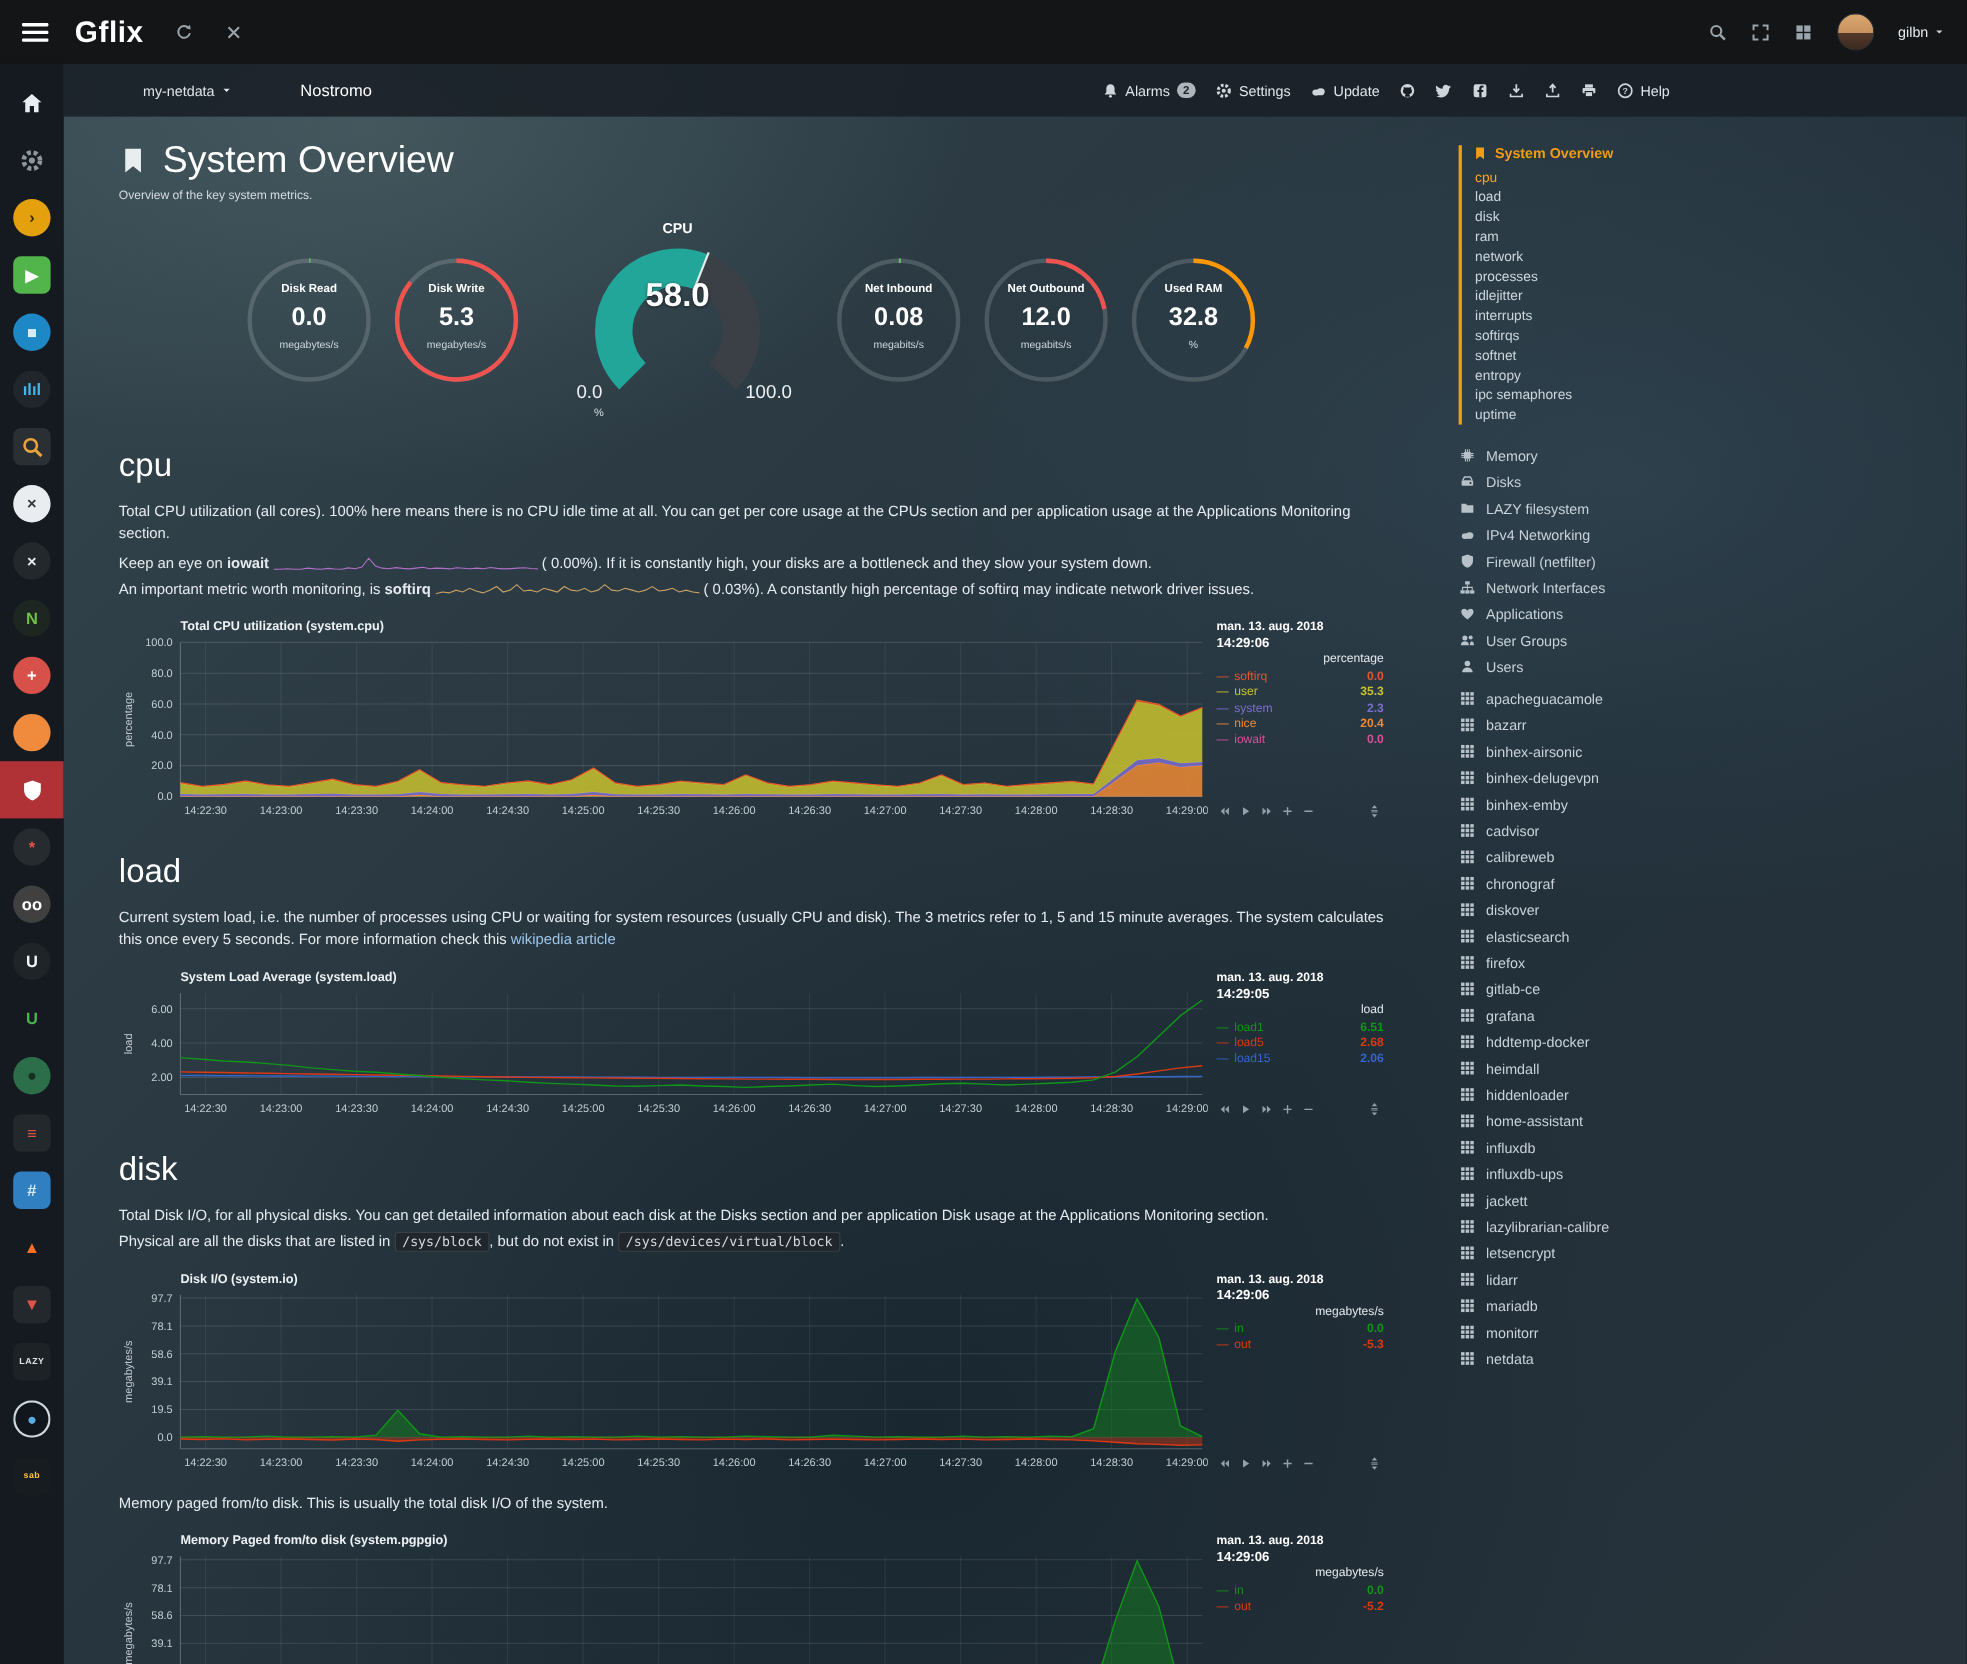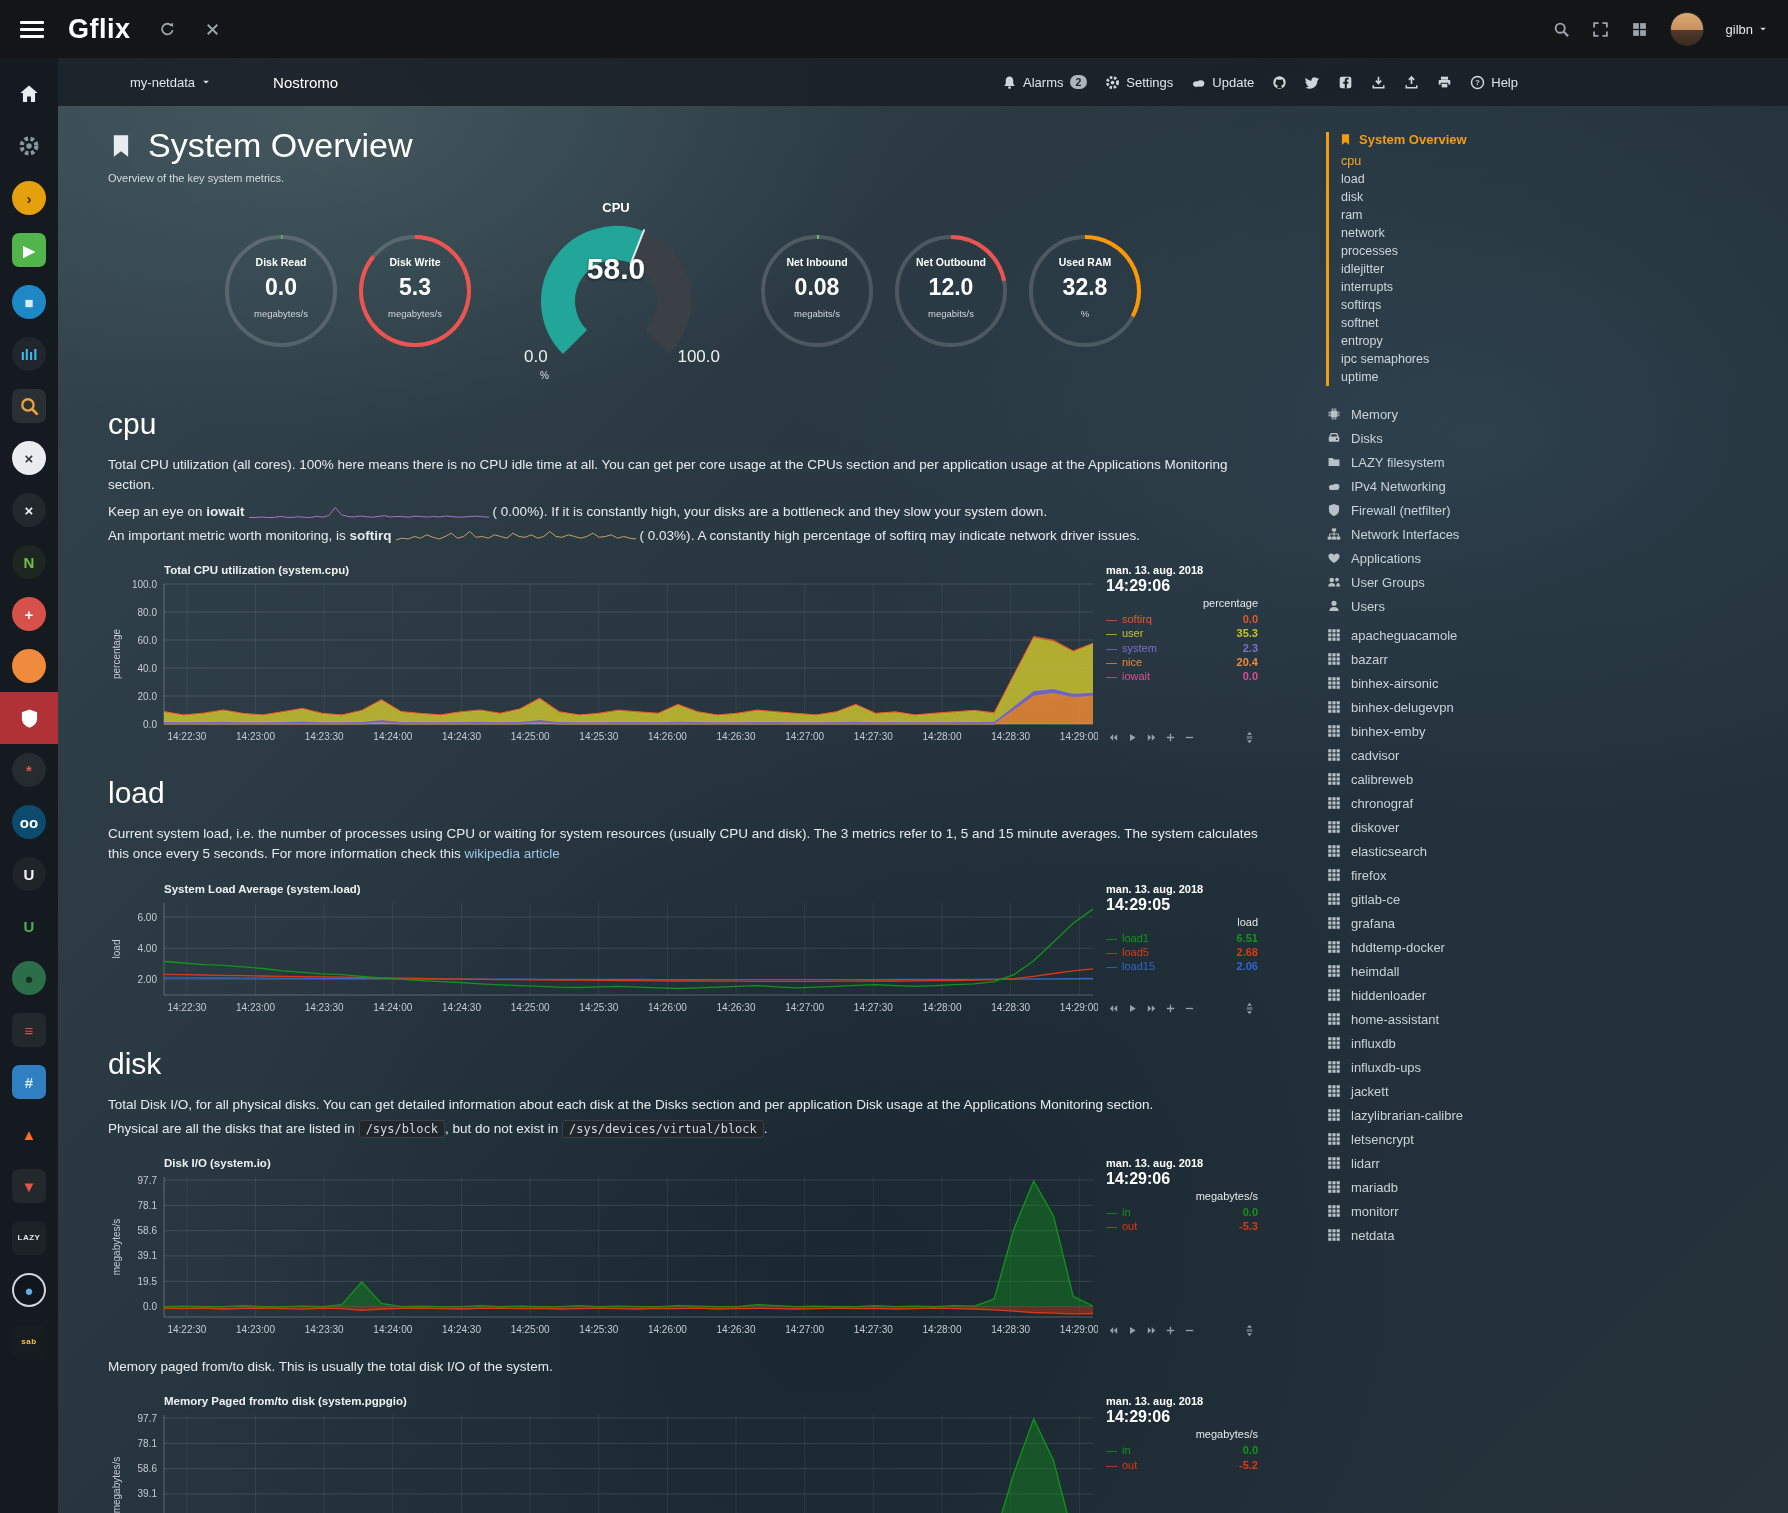--- a/index.html
+++ b/index.html
@@ -83,21 +83,21 @@
   .wikilink { color:#9fc6e7; cursor:pointer; }
 
   
   .chart { display:flex; margin-top:18px; width:1150px; }
   .plot-col { width:990px; flex:none; }
   .chart-name { margin-left:56px; font-size:11.5px; font-weight:bold; color:#eef2f4; margin-bottom:2px; }
   svg.plot { display:block; }
   svg .tick { fill:#c4cdd3; font-size:10px; font-family:"Liberation Sans", sans-serif; }
   .legend { width:160px; padding-left:8px; display:flex; flex-direction:column; font-size:11px; }
   .lg-date { font-weight:bold; font-size:11px; }
-  .lg-time { font-weight:bold; font-size:16px; margin-top:1px; }
+  .lg-time { font-weight:bold; font-size:12px; margin-top:1px; }
   .lg-unit { text-align:right; color:#e3e8ec; margin-top:2px; }
   .lg-rows { margin-top:3px; }
   .lg-row { display:flex; gap:5px; line-height:1.3; cursor:pointer; }
   .lg-val { margin-left:auto; font-weight:bold; }
   .lg-toolbar { margin-top:auto; display:flex; align-items:center; gap:8px; color:#93a1ab;
     font-size:11px; padding:0 2px 6px; }
   .lg-toolbar .rs { margin-left:auto; font-size:13px; }
   i.icon { display:inline-flex; font-style:normal; }
   i.icon svg { width:1em; height:1em; }
 
@@ -226,21 +226,21 @@
         <div class="tile square" style="background: rgb(176, 49, 54);">
           <svg viewBox="0 0 16 16" style="color:#ffffff">
             <path d="M8 1.2 L13.8 3.2 V7.8 C13.8 11.4 11.4 13.9 8 15 C4.6 13.9 2.2 11.4 2.2 7.8 V3.2 Z" fill="currentColor"></path>
           </svg>
         </div>
       </div>
       <div class="rail-item">
         <div class="tile circle" style="background: rgb(38, 43, 47); color: rgb(224, 85, 72);">*</div>
       </div>
       <div class="rail-item">
-        <div class="tile circle" style="background: #0c4a6e; color: rgb(255, 255, 255);">oo</div>
+        <div class="tile circle" style="background: #404040; color: rgb(255, 255, 255);">oo</div>
       </div>
       <div class="rail-item">
         <div class="tile circle" style="background: rgb(31, 36, 40); color: rgb(242, 245, 247);">U</div>
       </div>
       <div class="rail-item">
         <div class="tile circle" style="color: rgb(73, 178, 79);">U</div>
       </div>
       <div class="rail-item">
         <div class="tile circle" style="background: rgb(44, 110, 73); color: rgb(21, 48, 31);">●</div>
       </div>

